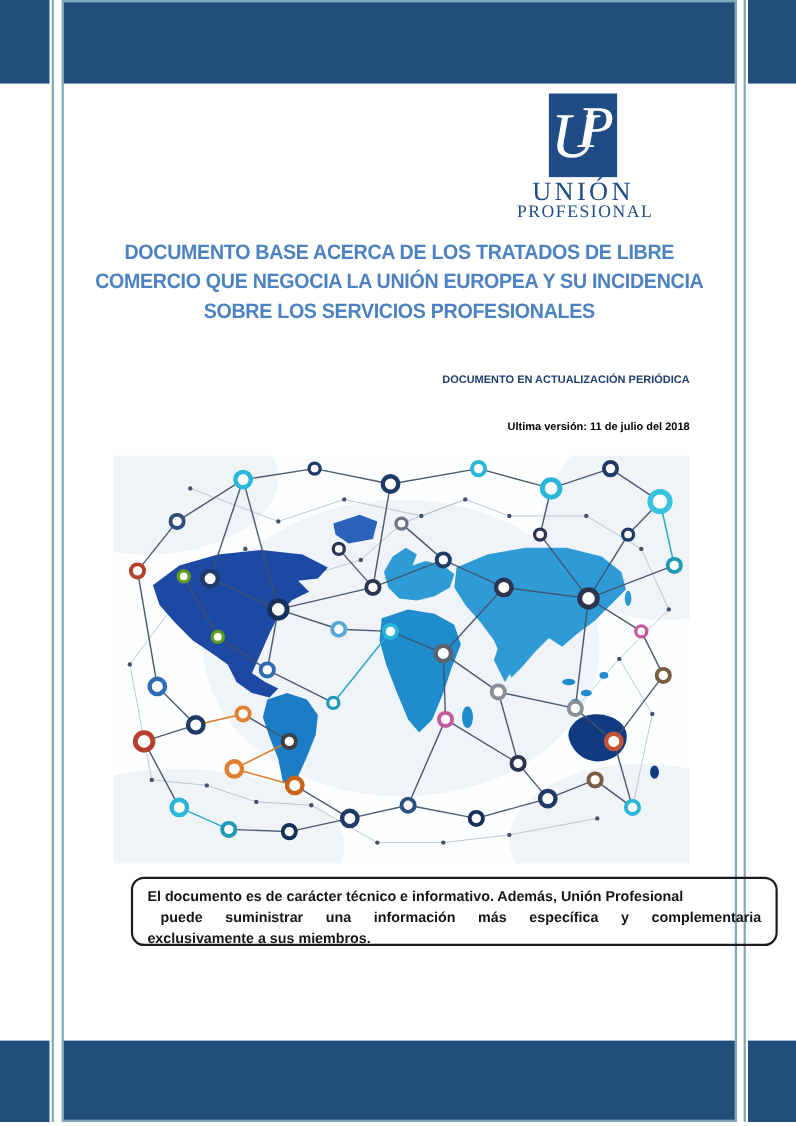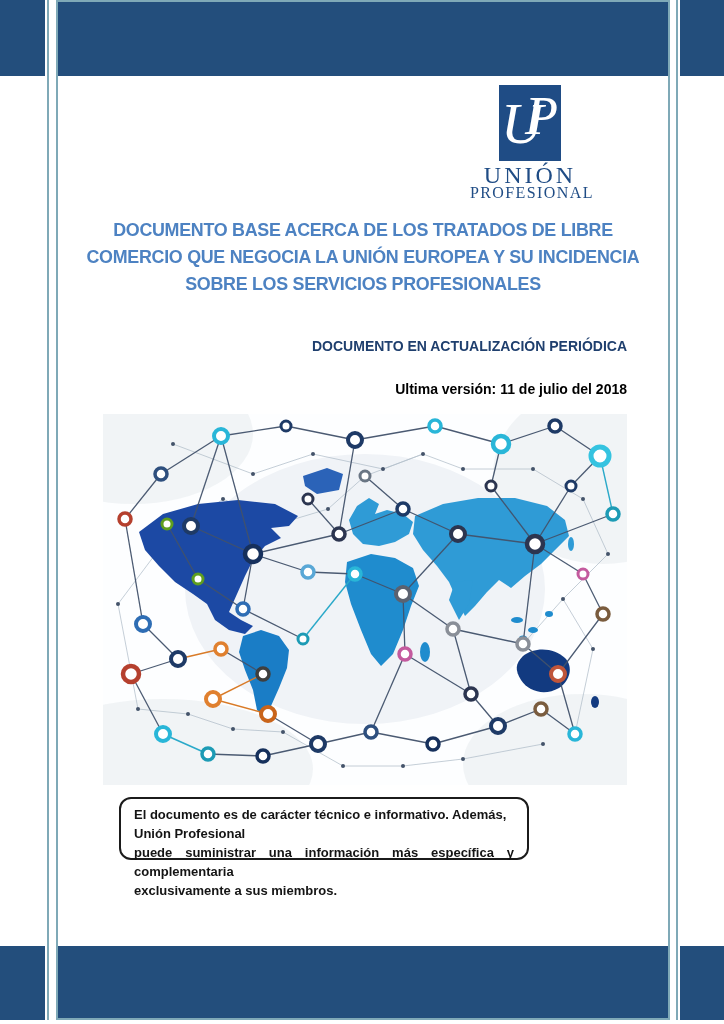--- a/index.html
+++ b/index.html
@@ -34,34 +34,34 @@
             letter-spacing:1.4px;line-height:13px;}
 
   
   .title{position:absolute;left:56px;top:216px;width:614px;text-align:center;
          color:#4d82c2;font-weight:bold;font-size:19px;line-height:27px;
          letter-spacing:-0.3px;transform:scaleX(.94);transform-origin:50% 0;}
   .title div{white-space:nowrap;}
 
   
   .subtitle{position:absolute;right:97px;top:337px;text-align:right;
-            font-weight:bold;font-size:14px;line-height:18.5px;}
+            font-weight:bold;font-size:10px;line-height:18.5px;}
   .subtitle .navy{color:#1f3f6e;}
   .subtitle .orange{color:#000000;margin-top:24px;}
 
   
   .map{position:absolute;left:103px;top:414px;width:524px;height:371px;}
   .map svg{display:block;width:100%;height:100%;}
 
   
-  .note{position:absolute;left:119px;top:797px;width:410px;height:63px;
+  .note{position:absolute;left:119px;top:797px;width:588px;height:63px;
         border:2.5px solid #1b1b1b;border-radius:12px;box-sizing:border-box;
         padding:6px 13px 0 13px;color:#141414;font-weight:bold;
         font-size:13px;line-height:19px;}
-  .note .spread{text-align:justify;text-align-last:justify;}
+  .note .spread{text-align:justify;text-align-last:justify;margin-left:12px;}
 </style>
 </head>
 <body>
 
 <div class="page">
 
   <div class="bar lt"></div>
   <div class="bar rt"></div>
   <div class="bar lb"></div>
   <div class="bar rb"></div>

